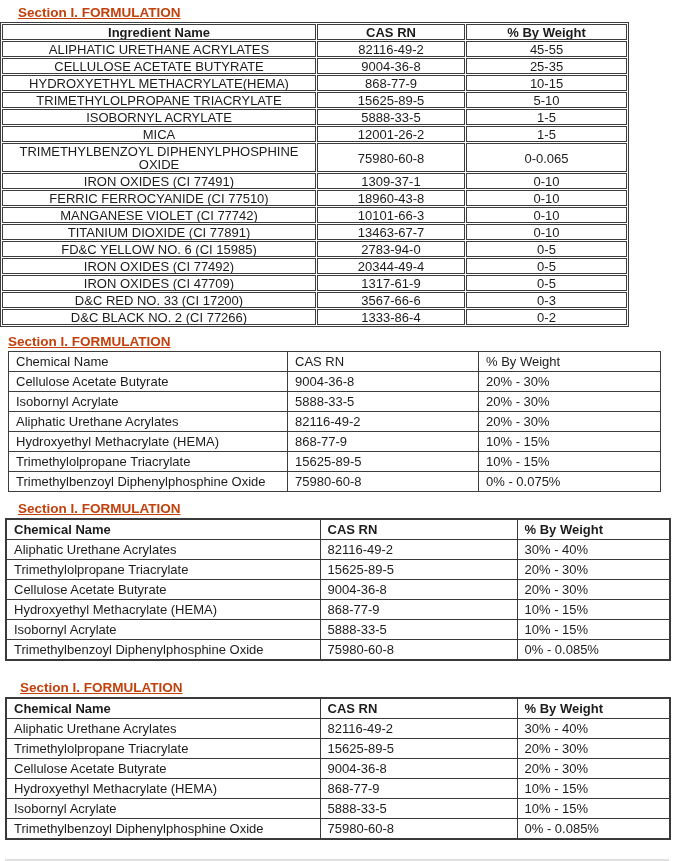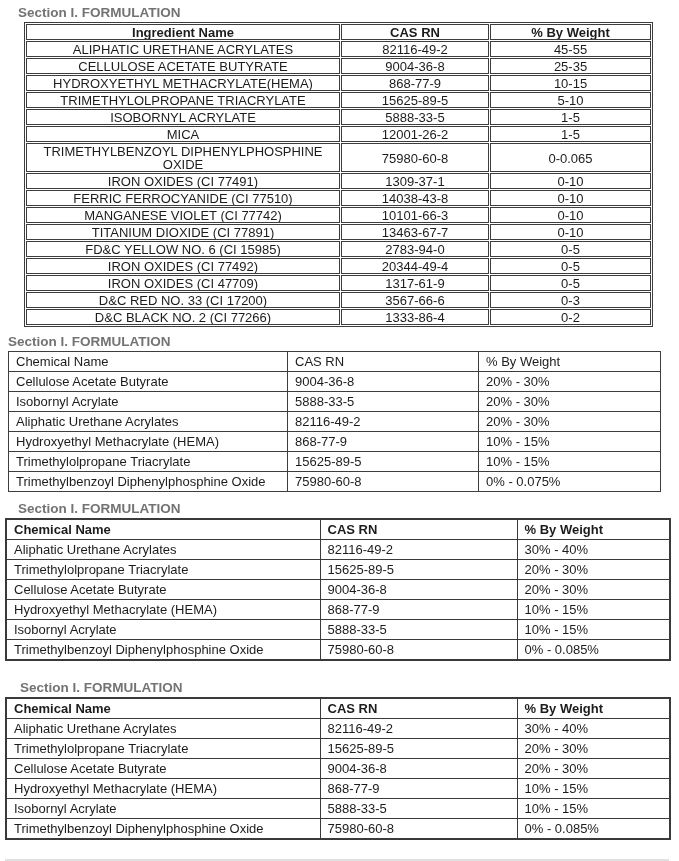--- a/index.html
+++ b/index.html
@@ -18,37 +18,38 @@
     position: relative;
     width: 679px;
     height: 861px;
     background: #ffffff;
   }
   .sec-heading {
     font-size: 13.5px;
     line-height: 14px;
     font-weight: bold;
     margin: 0 0 2px 0;
-    color: #737373;
+    color: #c2410c;
+    text-decoration: underline;
   }
   table {
     table-layout: fixed;
     color: #1c1c1c;
   }
   th, td {
     overflow: hidden;
     word-wrap: break-word;
   }
 
   
   .sec1 { padding-top: 6px; }
   .sec1 .sec-heading { margin-left: 18px; }
   .t1 {
     width: 558px;
-    margin-left: 24px;
+    margin-left: 0;
     border-collapse: separate;
     border-spacing: 1px;
     border: 1px solid #3d3d3d;
   }
   .t1 th, .t1 td {
     border: 1px solid #3d3d3d;
     text-align: center;
     font-size: 13px;
     line-height: 13px;
     padding: 1px 3px 0 3px;
@@ -169,21 +170,21 @@
             <td>75980-60-8</td>
             <td>0-0.065</td>
           </tr>
           <tr>
             <td>IRON OXIDES (CI 77491)</td>
             <td>1309-37-1</td>
             <td>0-10</td>
           </tr>
           <tr>
             <td>FERRIC FERROCYANIDE (CI 77510)</td>
-            <td>14038-43-8</td>
+            <td>18960-43-8</td>
             <td>0-10</td>
           </tr>
           <tr>
             <td>MANGANESE VIOLET (CI 77742)</td>
             <td>10101-66-3</td>
             <td>0-10</td>
           </tr>
           <tr>
             <td>TITANIUM DIOXIDE (CI 77891)</td>
             <td>13463-67-7</td>

